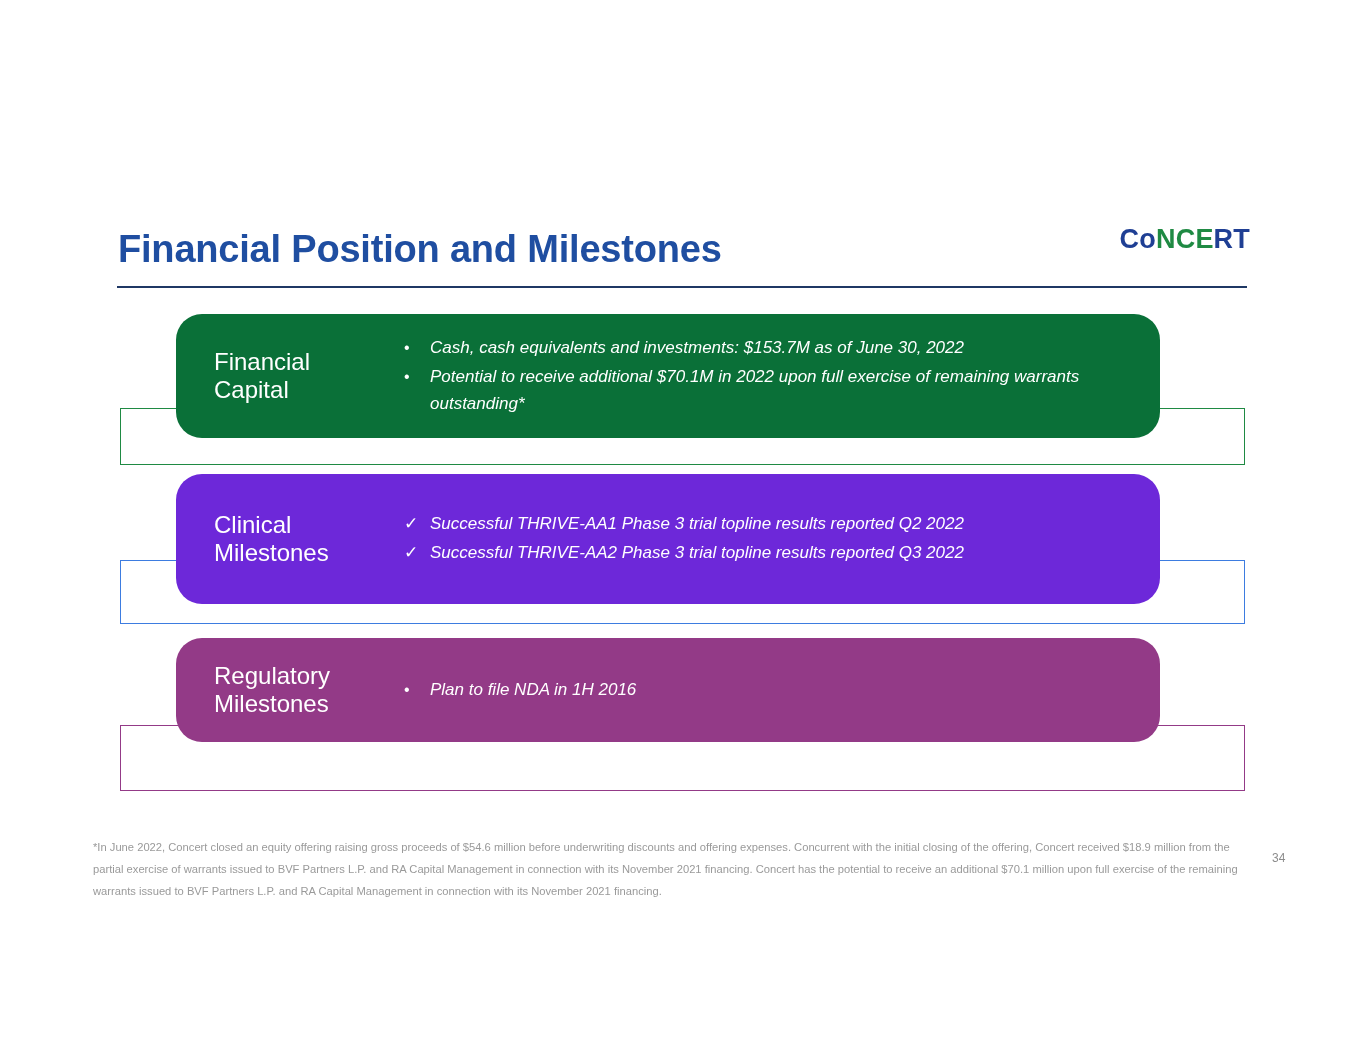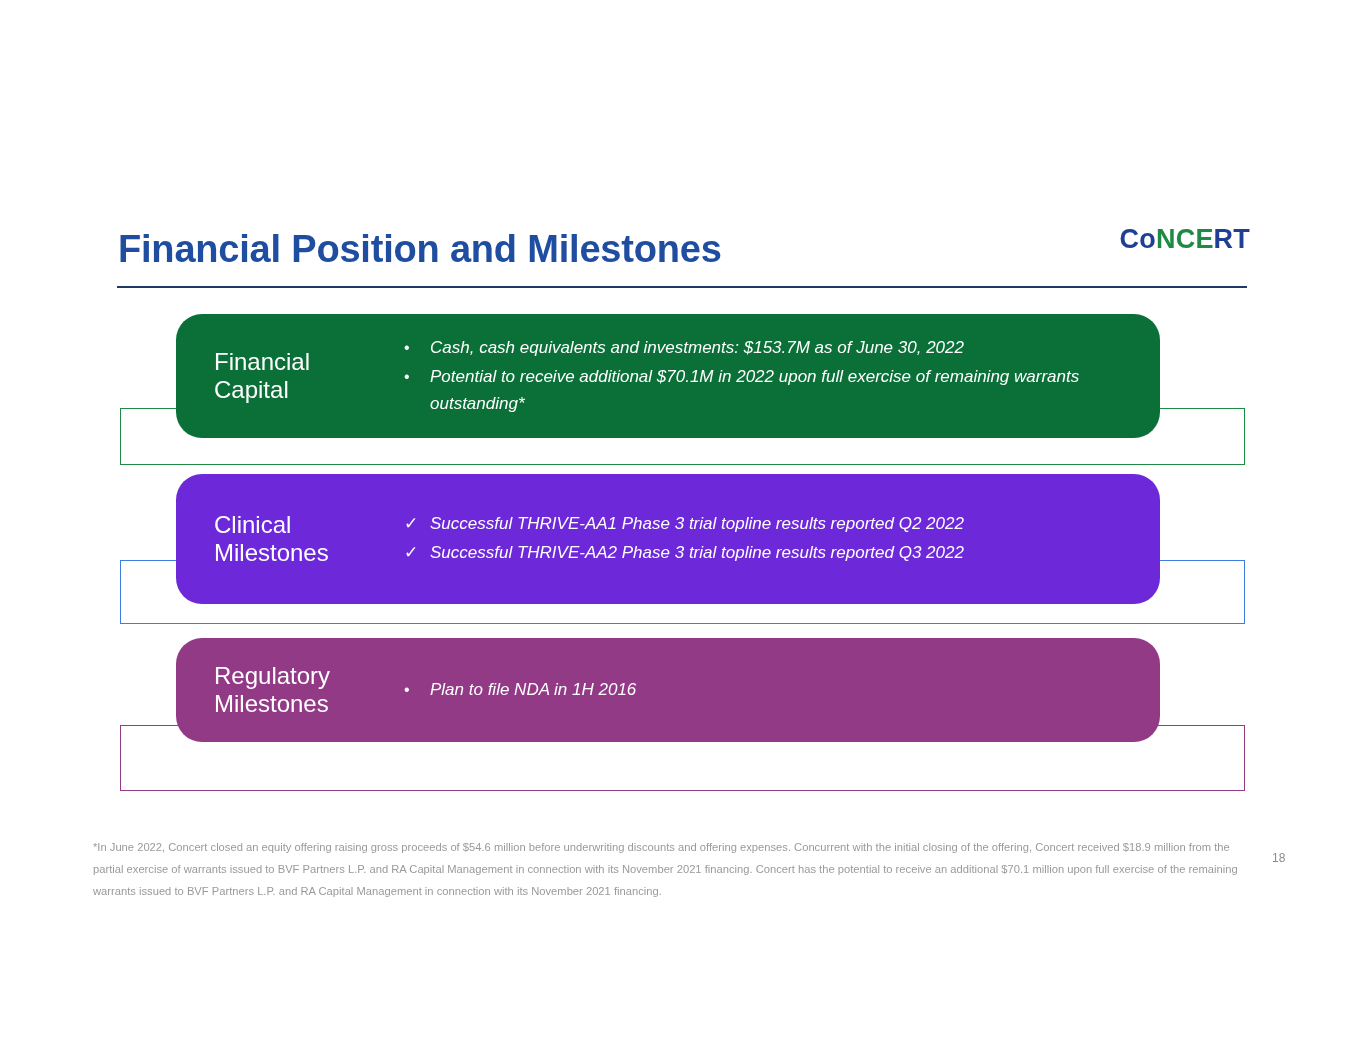--- a/index.html
+++ b/index.html
@@ -208,15 +208,15 @@
         <div class="bullet-row">
           <span class="bullet-mark">•</span>
           <span class="bullet-text">Plan to file NDA in 1H 2016</span>
         </div>
       </div>
     </div>
   </div>
 
   <div class="footnote">*In June 2022, Concert closed an equity offering raising gross proceeds of $54.6 million before underwriting discounts and offering expenses. Concurrent with the initial closing of the offering, Concert received $18.9 million from the partial exercise of warrants issued to BVF Partners L.P. and RA Capital Management in connection with its November 2021 financing. Concert has the potential to receive an additional $70.1 million upon full exercise of the remaining warrants issued to BVF Partners L.P. and RA Capital Management in connection with its November 2021 financing.</div>
 
-  <div class="page-number">18</div>
+  <div class="page-number">34</div>
 
 </div>
 
 </body></html>

